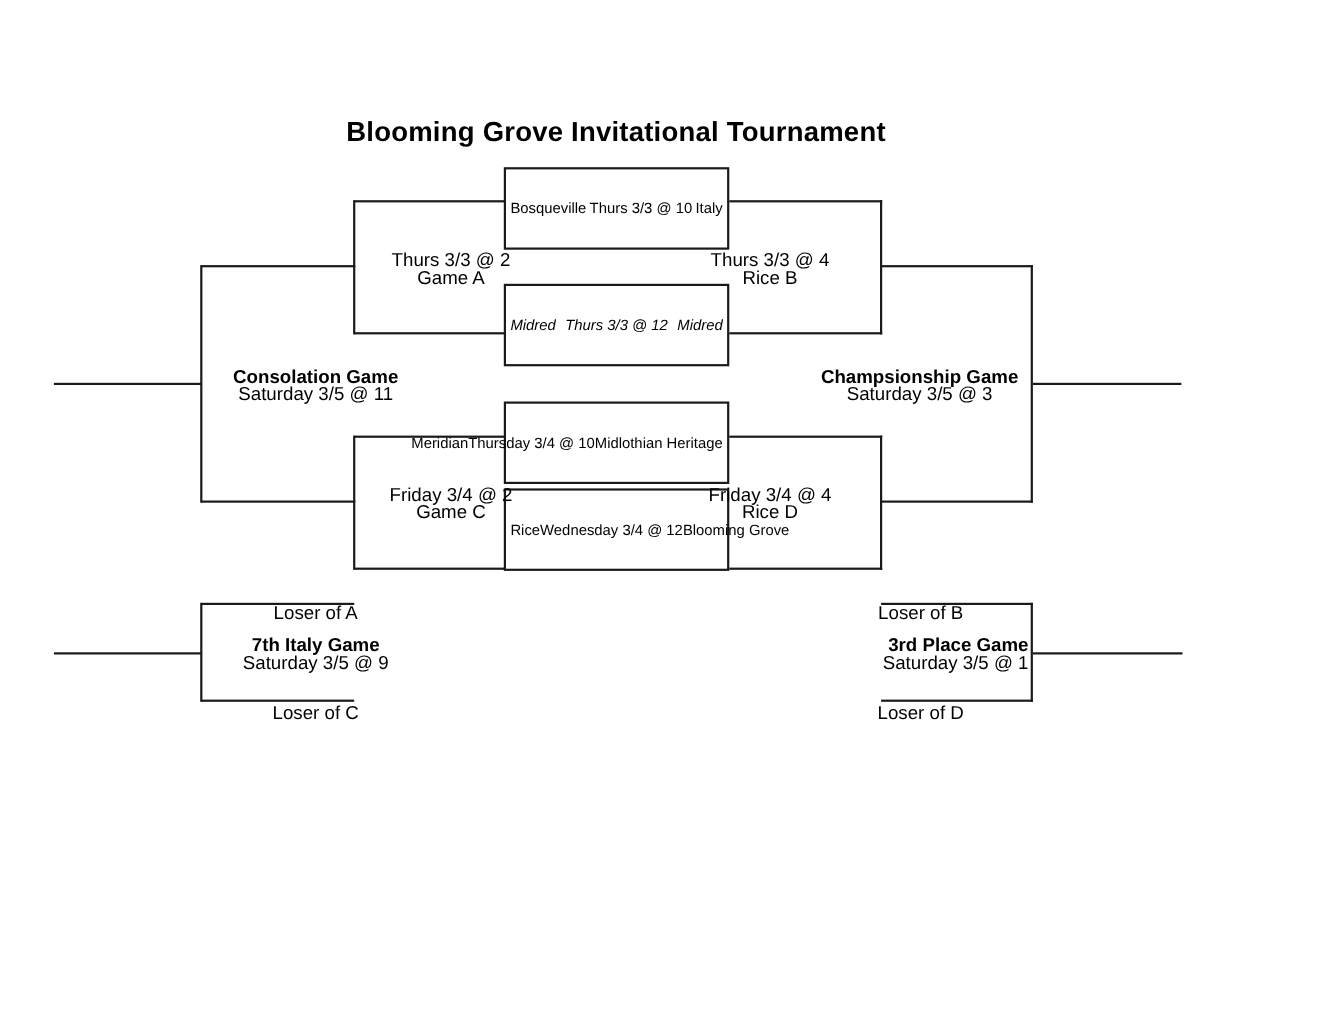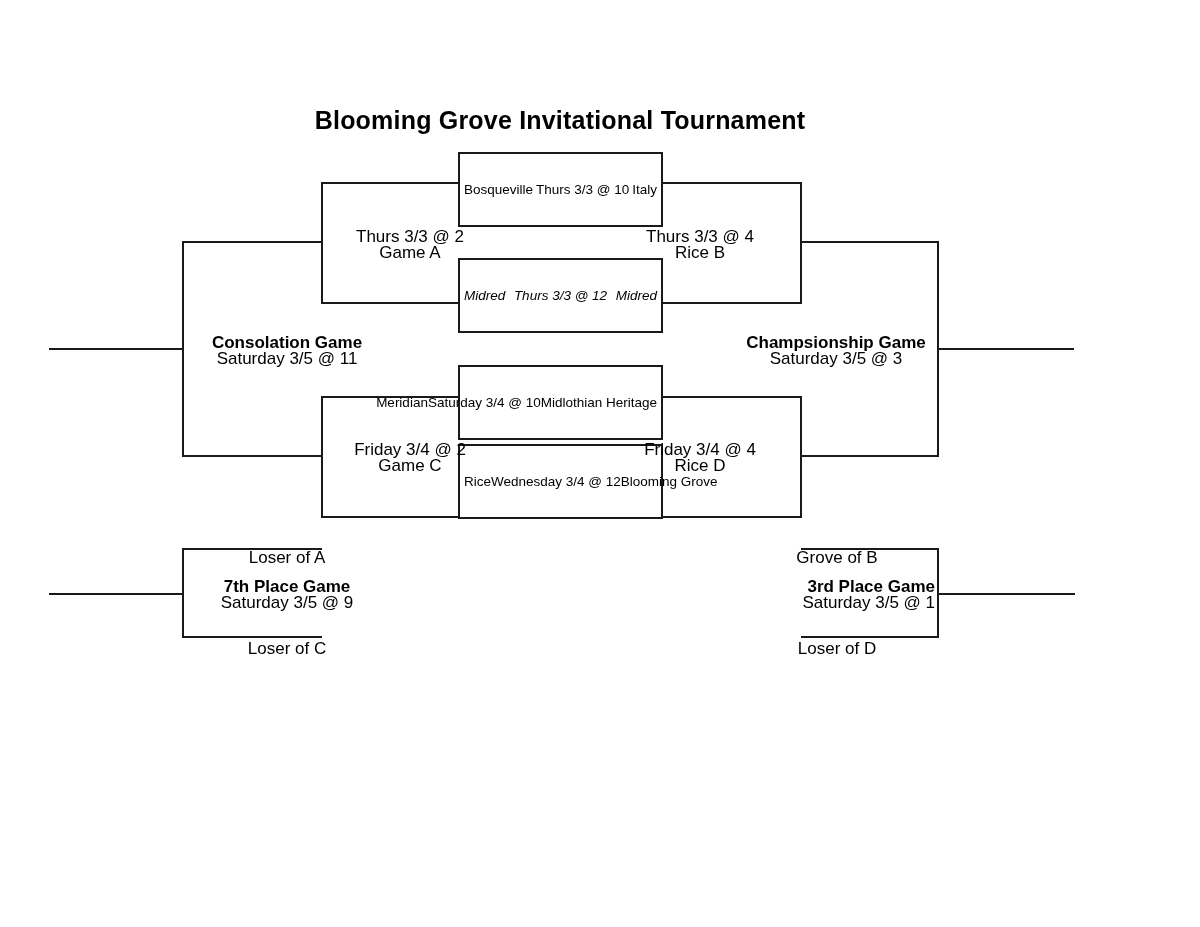--- a/index.html
+++ b/index.html
@@ -81,21 +81,21 @@
   </div>
 
   <div class="box" style="top:258px;font-style:italic;">
     <div class="cell">Midred</div>
     <div class="cell">Thurs 3/3 @ 12</div>
     <div class="cell">Midred</div>
   </div>
 
   <div class="box" style="top:365px;justify-content:flex-end;">
     <div class="cell">Meridian</div>
-    <div class="cell">Saturday 3/4 @ 10</div>
+    <div class="cell">Thursday 3/4 @ 10</div>
     <div class="cell">Midlothian Heritage</div>
   </div>
 
   <div class="box" style="top:444px;">
     <div class="cell">Rice</div>
     <div class="cell">Wednesday 3/4 @ 12</div>
     <div class="cell">Blooming Grove</div>
   </div>
 
   <div class="label" style="left:335px;top:229px;width:150px;">
@@ -122,32 +122,32 @@
     <div class="bold">Consolation Game</div>
     <div>Saturday 3/5 @ 11</div>
   </div>
 
   <div class="label" style="left:736px;top:335px;width:200px;">
     <div class="bold">Champsionship Game</div>
     <div>Saturday 3/5 @ 3</div>
   </div>
 
   <div class="label" style="left:187px;top:579px;width:200px;">
-    <div class="bold">7th Place Game</div>
+    <div class="bold">7th Italy Game</div>
     <div>Saturday 3/5 @ 9</div>
   </div>
 
   <div class="label" style="left:735px;top:579px;width:200px;text-align:right;">
     <div class="bold">3rd Place Game</div>
     <div>Saturday 3/5 @ 1</div>
   </div>
 
   <div class="label" style="left:212px;top:550px;width:150px;">Loser of A</div>
   <div class="label" style="left:212px;top:641px;width:150px;">Loser of C</div>
-  <div class="label" style="left:762px;top:550px;width:150px;">Grove of B</div>
+  <div class="label" style="left:762px;top:550px;width:150px;">Loser of B</div>
   <div class="label" style="left:762px;top:641px;width:150px;">Loser of D</div>
 
   <div class="hl" style="left:322px;top:182px;width:137px;"></div>
   <div class="hl" style="left:322px;top:302px;width:137px;"></div>
   <div class="vl" style="left:321px;top:182px;height:122px;"></div>
 
   <div class="hl" style="left:322px;top:396px;width:137px;"></div>
   <div class="hl" style="left:322px;top:516px;width:137px;"></div>
   <div class="vl" style="left:321px;top:396px;height:122px;"></div>
 

